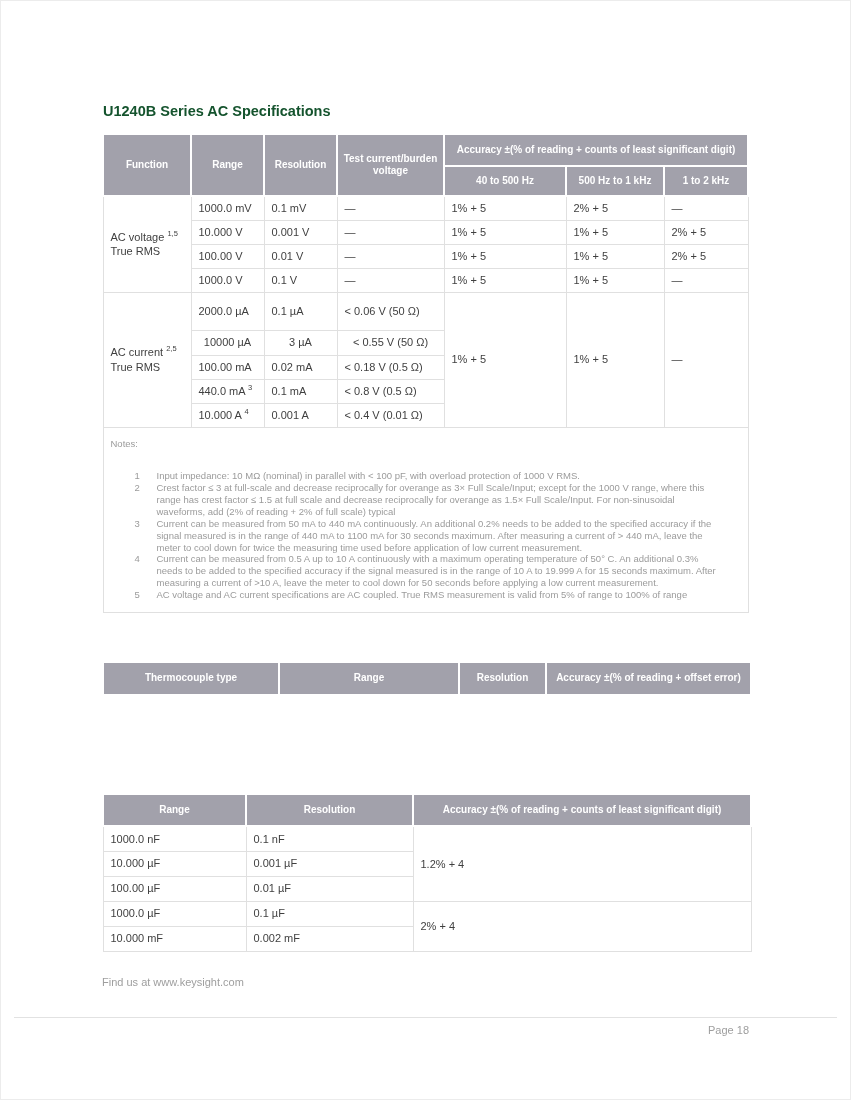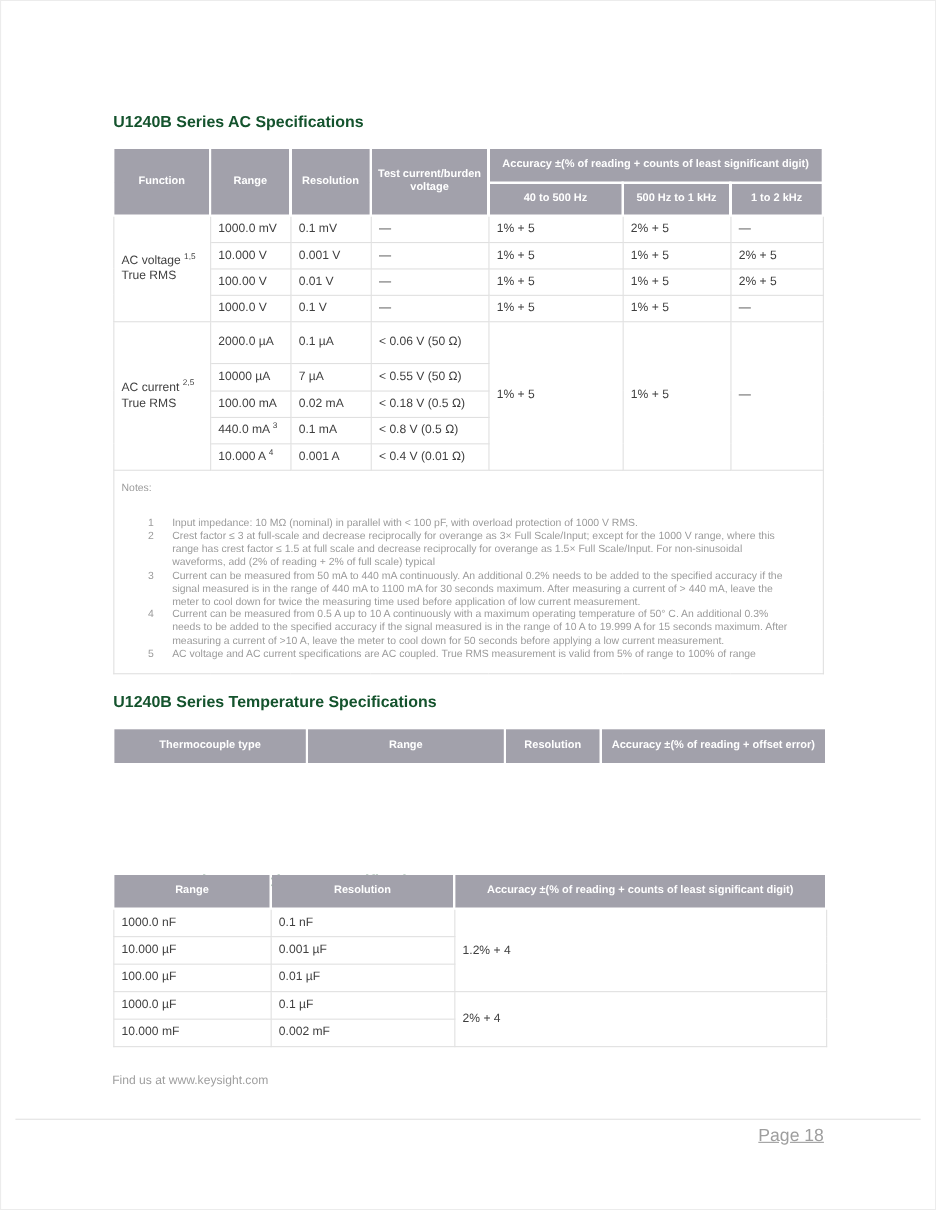--- a/index.html
+++ b/index.html
@@ -30,21 +30,21 @@
   sup { font-size:7.5px; vertical-align:super; line-height:0; }
 
   #ac-table   { position:absolute; left:102px; top:133px; width:645px; }
   #temp-table { position:absolute; left:102px; top:661px; width:648px; }
   #cap-table  { position:absolute; left:102px; top:793px; width:648px; }
 
   #ac-table tr.hdr1 th { height:32px; }
   #ac-table tr.hdr2 th { height:30px; }
   #ac-table tr.r24 td { height:24px; }
   #ac-table tr.r38 td { height:38px; }
-  #ac-table tr.r25 td { height:25px; }
+  #ac-table tr.r25 td { height:25px;text-align:center; }
 
   td.notes-cell { padding:6px 10px 10px 12px; height:185px; vertical-align:top; }
   .notes-label { font-size:9.5px; color:#9b9b9b; margin-bottom:20px; }
   .note { display:flex; font-size:9.5px; color:#9b9b9b; line-height:1.25; }
   .note-num  { flex:none; width:22px; margin-left:24px; }
   .note-text { max-width:562px; }
 
   #temp-table tr.hdr th { height:33px;text-align:center; }
   #temp-table td { height:24px; }
 
@@ -52,21 +52,21 @@
   #cap-table td { height:25px; }
 
   .footer-line {
     position:absolute; left:14px; right:14px; top:1017px; height:0;
     border-top:1px solid #e2e2e2;
   }
   .footer-left {
     position:absolute; left:102px; top:976px; font-size:11px; color:#9e9e9e;
   }
   .footer-right {
-    position:absolute; right:102px; top:1024px; font-size:16px; color:#9e9e9e;text-decoration:underline;
+    position:absolute; right:102px; top:1024px; font-size:11px; color:#9e9e9e;
   }
 </style>
 </head>
 <body>
 
 <div class="page">
 
   <div class="sec-title" id="title-ac">U1240B Series AC Specifications</div>
 
   <table class="spec" id="ac-table">
@@ -131,21 +131,21 @@
         <td rowspan="5"><span>AC current</span> <sup>2,5</sup><br><span>True RMS</span></td>
         <td><span>2000.0 µA</span><sup></sup></td>
         <td>0.1 µA</td>
         <td>&lt; 0.06 V (50 Ω)</td>
         <td rowspan="5">1% + 5</td>
         <td rowspan="5">1% + 5</td>
         <td rowspan="5">—</td>
       </tr>
       <tr class="r25">
         <td><span>10000 µA</span><sup></sup></td>
-        <td>7 µA</td>
+        <td>3 µA</td>
         <td>&lt; 0.55 V (50 Ω)</td>
       </tr>
       <tr class="r24">
         <td><span>100.00 mA</span><sup></sup></td>
         <td>0.02 mA</td>
         <td>&lt; 0.18 V (0.5 Ω)</td>
       </tr>
       <tr class="r24">
         <td><span>440.0 mA</span> <sup>3</sup></td>
         <td>0.1 mA</td>
@@ -177,21 +177,20 @@
             </div>
           <div class="note">
               <span class="note-num">5</span>
               <span class="note-text">AC voltage and AC current specifications are AC coupled. True RMS measurement is valid from 5% of range to 100% of range</span>
             </div>
         </td>
       </tr>
     </tbody>
   </table>
 
-  <div class="sec-title" id="title-temp">U1240B Series Temperature Specifications</div>
 
   <table class="spec" id="temp-table">
     <colgroup>
       <col style="width:176px">
         <col style="width:180px">
         <col style="width:87px">
         <col style="width:205px">
     </colgroup>
     <thead>
       <tr class="hdr">

